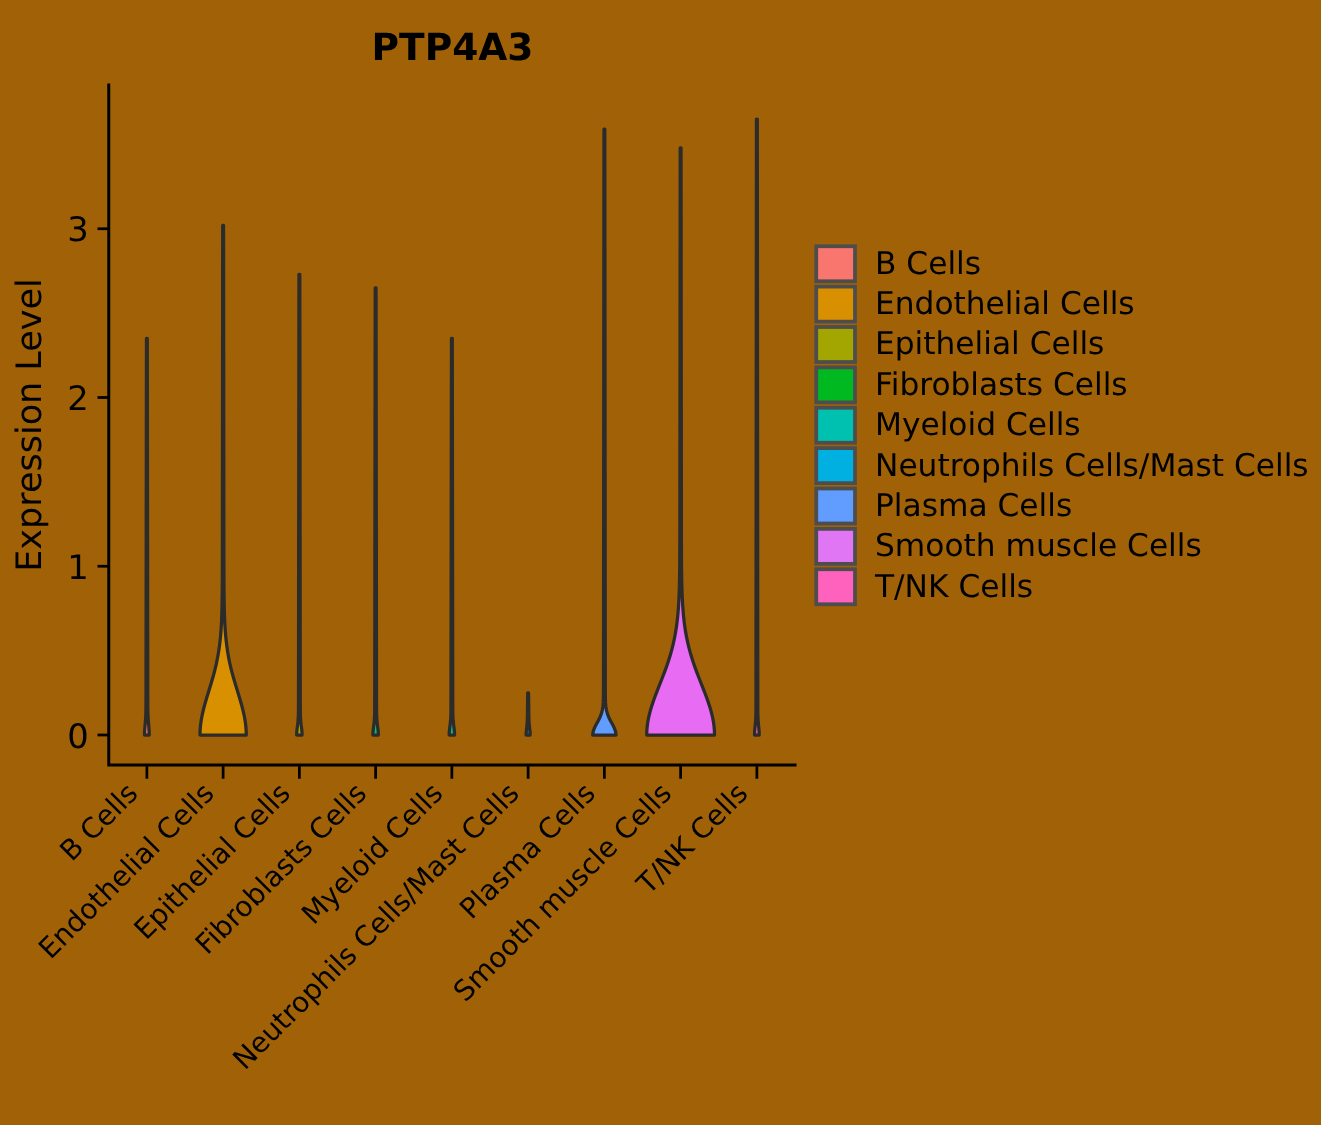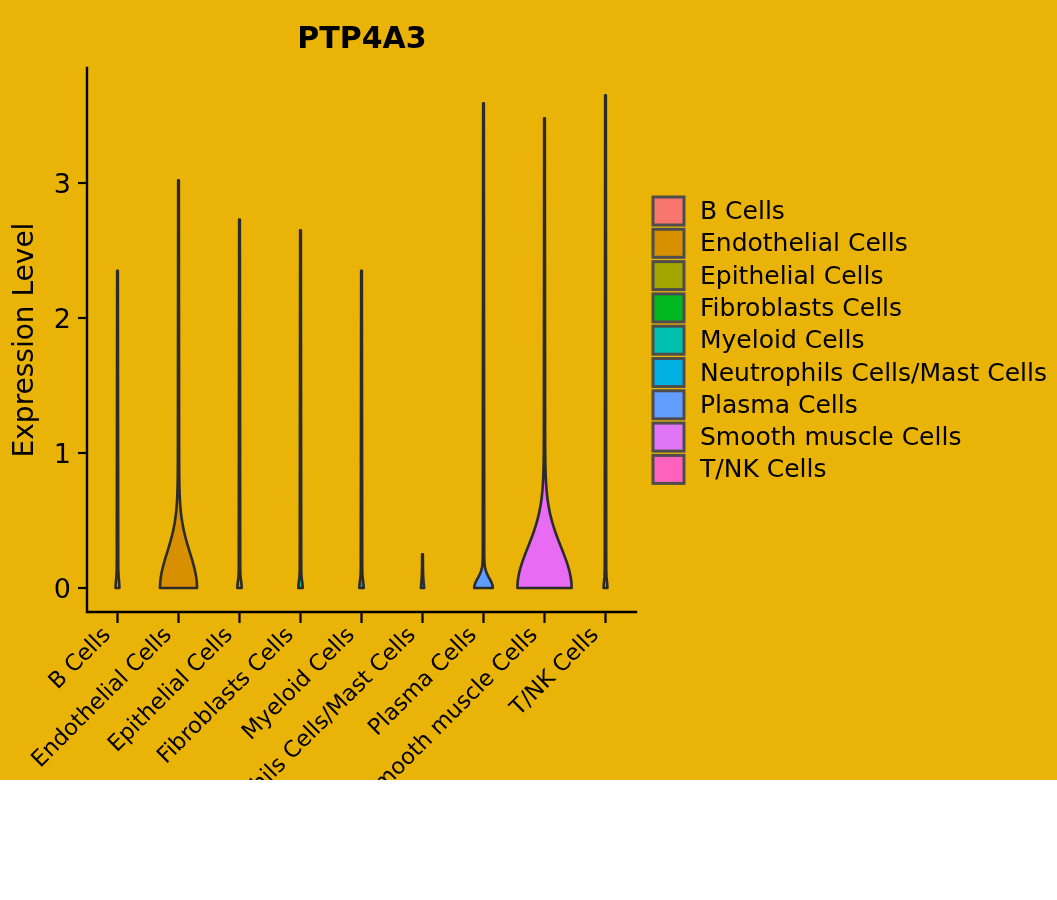--- a/index.html
+++ b/index.html
@@ -3,22 +3,22 @@
 <meta charset="utf-8">
 <style>
   html, body {
     margin: 0;
     padding: 0;
     background: #ffffff;
   }
   #root {
     position: relative;
     width: 1057px;
-    height: 780px;
-    background: #eab308;
+    height: 900px;
+    background: #a16207;
     font-family: "DejaVu Sans", sans-serif;
     overflow: hidden;
   }
   #plot-svg {
     position: absolute;
     left: 0;
     top: 0;
     width: 1057px;
     height: 900px;
   }

